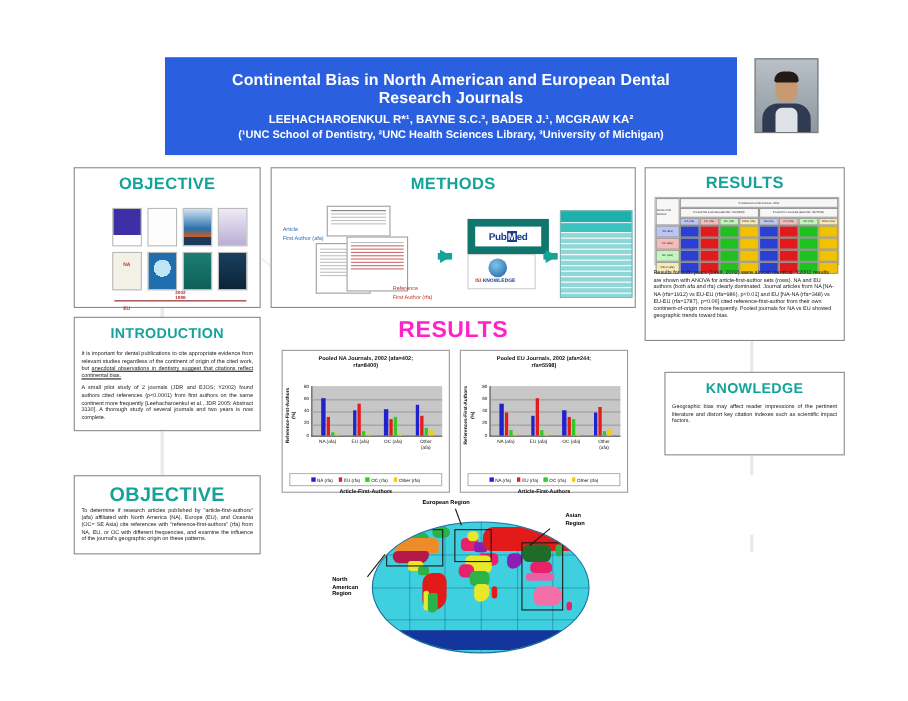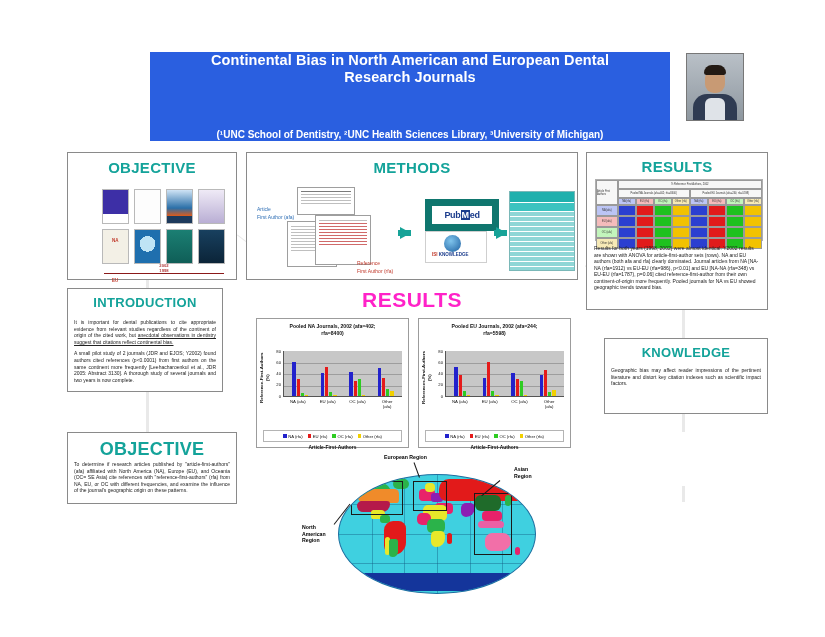--- a/index.html
+++ b/index.html
@@ -14,21 +14,21 @@
   
   .badge{
     position:absolute;left:32px;top:61px;width:72px;height:62px;
     border:1px solid #555;background:#fff;
     display:flex;align-items:center;justify-content:center;
     font-size:12px;font-weight:bold;color:#000;
   }
   .titlebar{
     position:absolute;left:150px;top:52px;width:520px;height:89px;
     background:#2a5fe0;color:#fff;text-align:center;
-    display:flex;flex-direction:column;align-items:center;justify-content:space-between;
+    display:flex;flex-direction:column;align-items:center;justify-content:center;
   }
   .t-main{font-size:14.5px;font-weight:bold;line-height:17px;letter-spacing:.1px;}
   .t-auth{font-size:10.5px;font-weight:bold;margin-top:4px;line-height:13px;}
   .t-aff{font-size:10px;font-weight:bold;line-height:13px;}
   .headshot{
     position:absolute;left:686px;top:53px;width:56px;height:66px;
     border:1px solid #777;overflow:hidden;background:#9aa3ad;
   }
   .hs-bg{position:absolute;inset:0;background:linear-gradient(#b9c0c7,#8e979f);}
   .hs-body{position:absolute;left:6px;top:40px;width:44px;height:26px;background:#2f3b52;border-radius:14px 14px 0 0;}
@@ -107,21 +107,21 @@
   .cgreen{background:#1fc11f;color:#fff;}
   .cyellow{background:#f2c200;color:#333;}
   .chead{background:#f7f7f7;}
   .chdr-blue{background:#bcc5f5;}
   .chdr-red{background:#f5bcbc;}
   .chdr-green{background:#c3f5bc;}
   .chdr-yellow{background:#f7eab6;}
   .rtxt{position:absolute;left:7px;top:92px;right:7px;font-size:5px;line-height:6.5px;color:#222;text-align:left;}
 
   
-  #intro{left:67px;top:288px;width:156px;height:104px;}
+  #intro{left:67px;top:288px;width:170px;height:104px;}
   #intro .ph{margin-top:6px;font-size:13px;}
   #intro .body-txt{position:absolute;left:6px;top:30px;right:6px;}
 
   
   #objective{left:67px;top:432px;width:170px;height:72px;}
   #objective .ph{margin-top:6px;font-size:18px;}
   #objective .body-txt{position:absolute;left:6px;top:28px;right:6px;}
 
   
   .results-title{
@@ -200,20 +200,21 @@
   <div class="conn" style="left:682px;top:310px;width:3px;height:30px;"></div>
   <div class="conn" style="left:682px;top:414px;width:3px;height:18px;"></div>
   <div class="conn" style="left:682px;top:486px;width:3px;height:16px;"></div>
 
 
   <div class="titlebar">
     <div class="t-main">
       <div>Continental Bias in North American and European Dental</div>
       <div>Research Journals</div>
     </div>
+    <div class="t-auth">LEEHACHAROENKUL R*¹, BAYNE S.C.³, BADER J.¹, MCGRAW KA²</div>
     <div class="t-aff">(¹UNC School of Dentistry, ²UNC Health Sciences Library, ³University of Michigan)</div>
   </div>
 
   <div class="headshot">
     <div class="hs-bg"></div>
     <div class="hs-body"></div>
     <div class="hs-shirt"></div>
     <div class="hs-head"></div>
     <div class="hs-hair"></div>
   </div>

